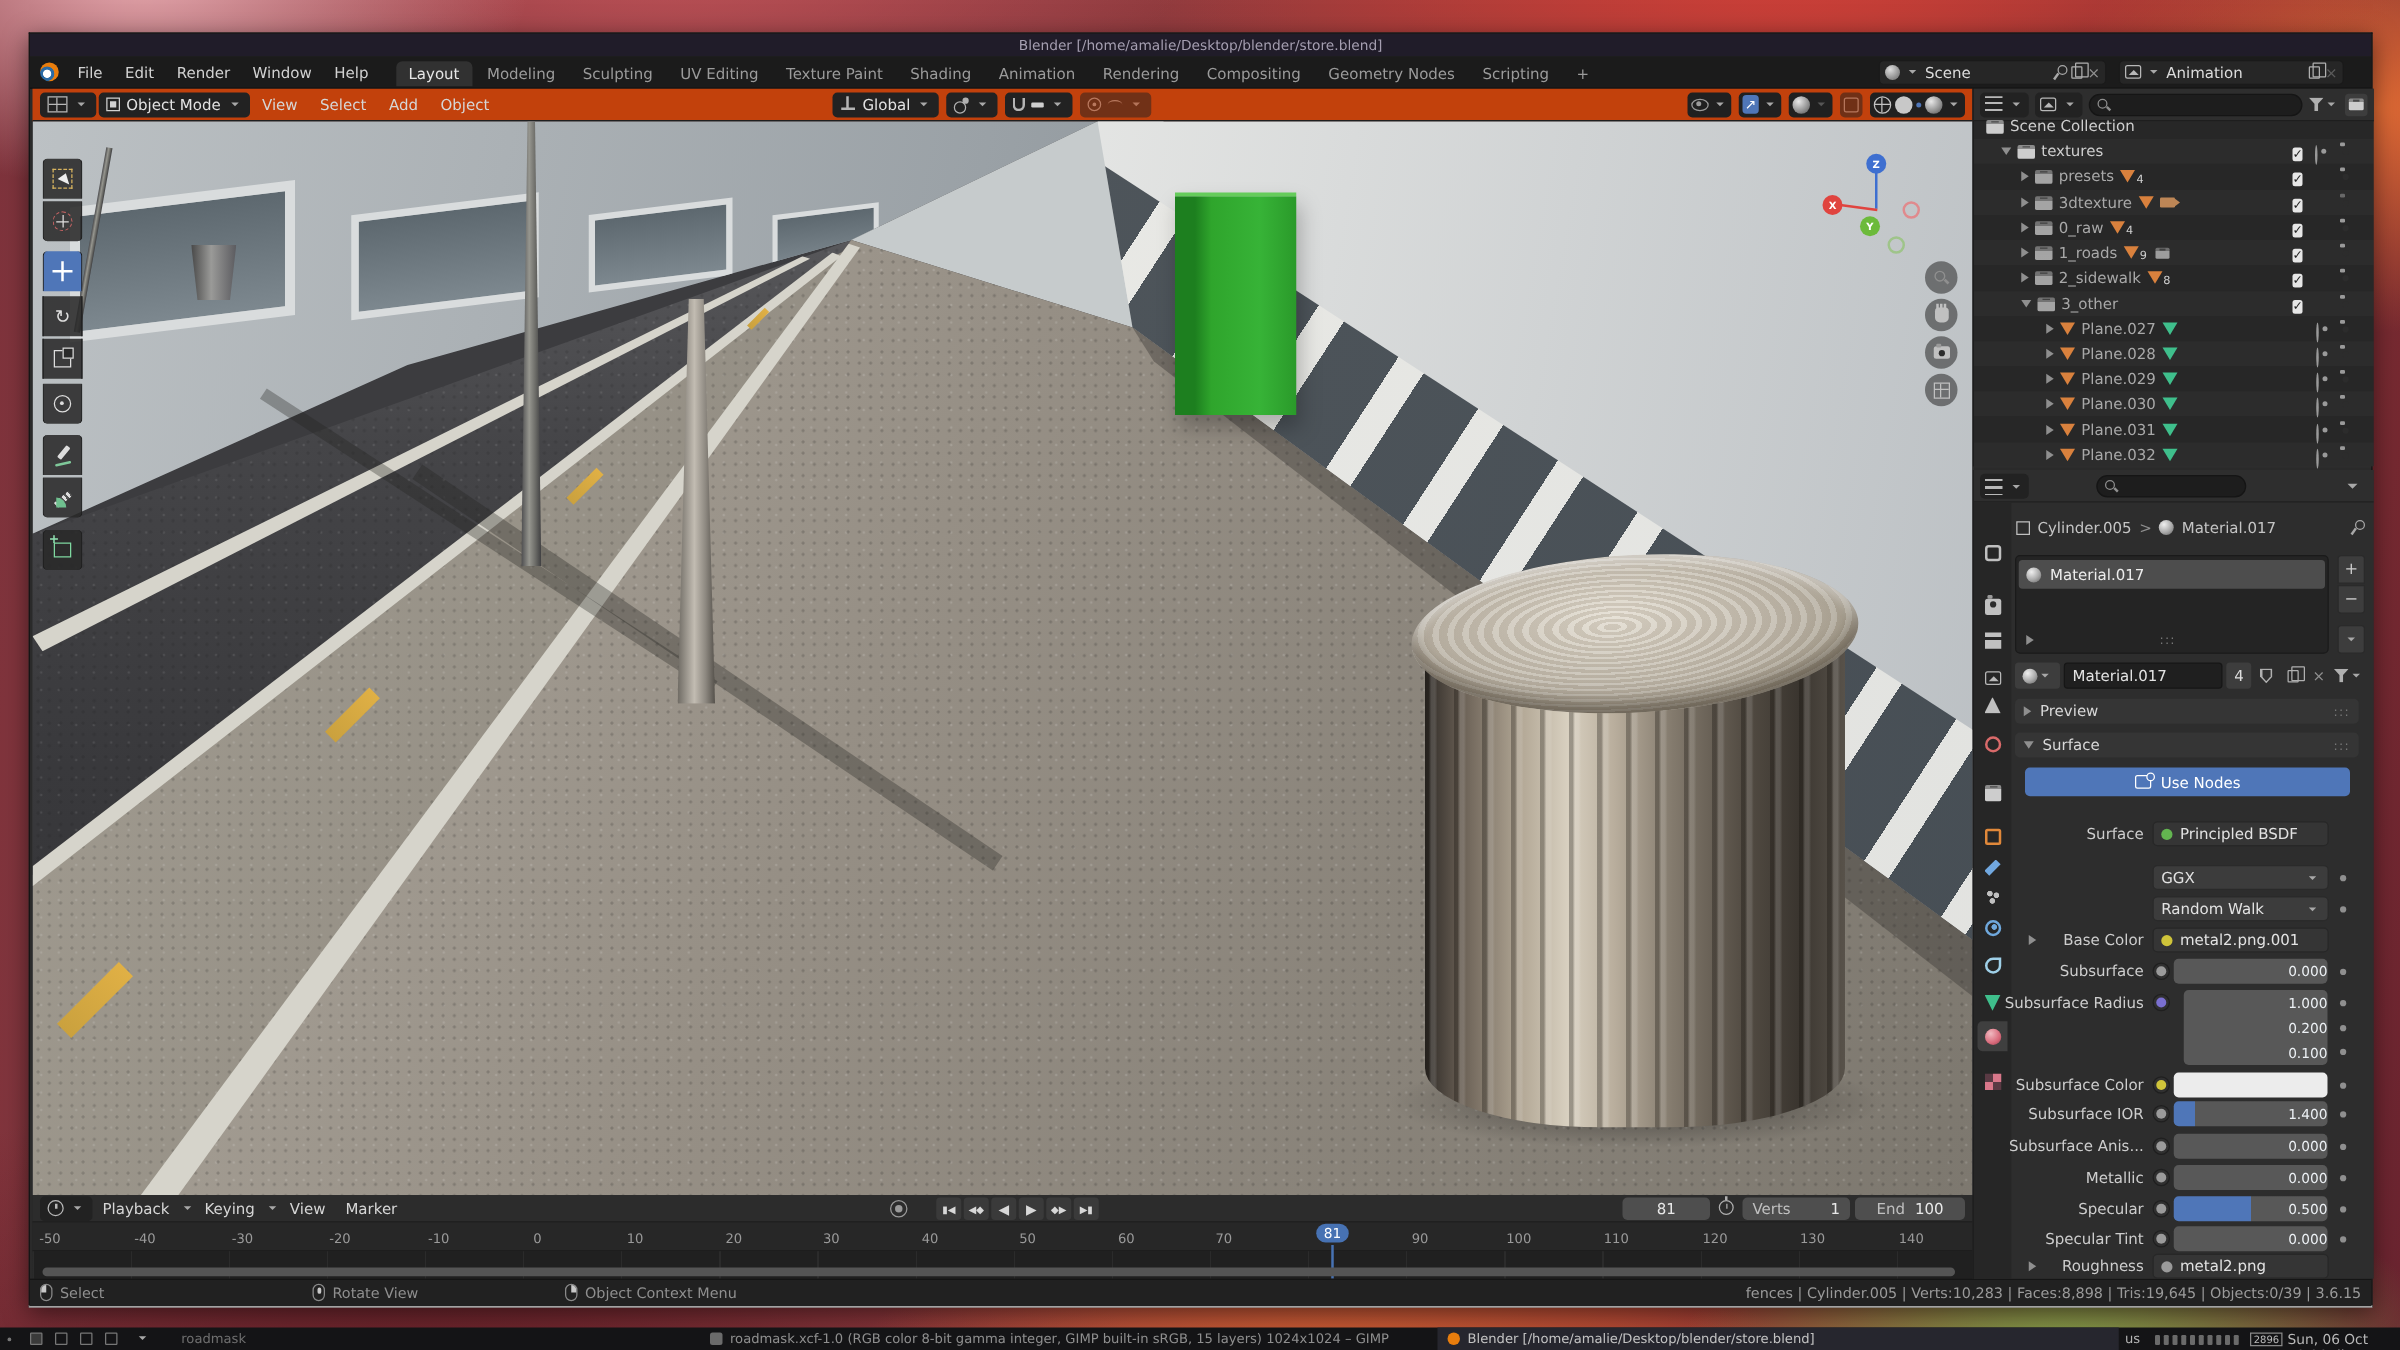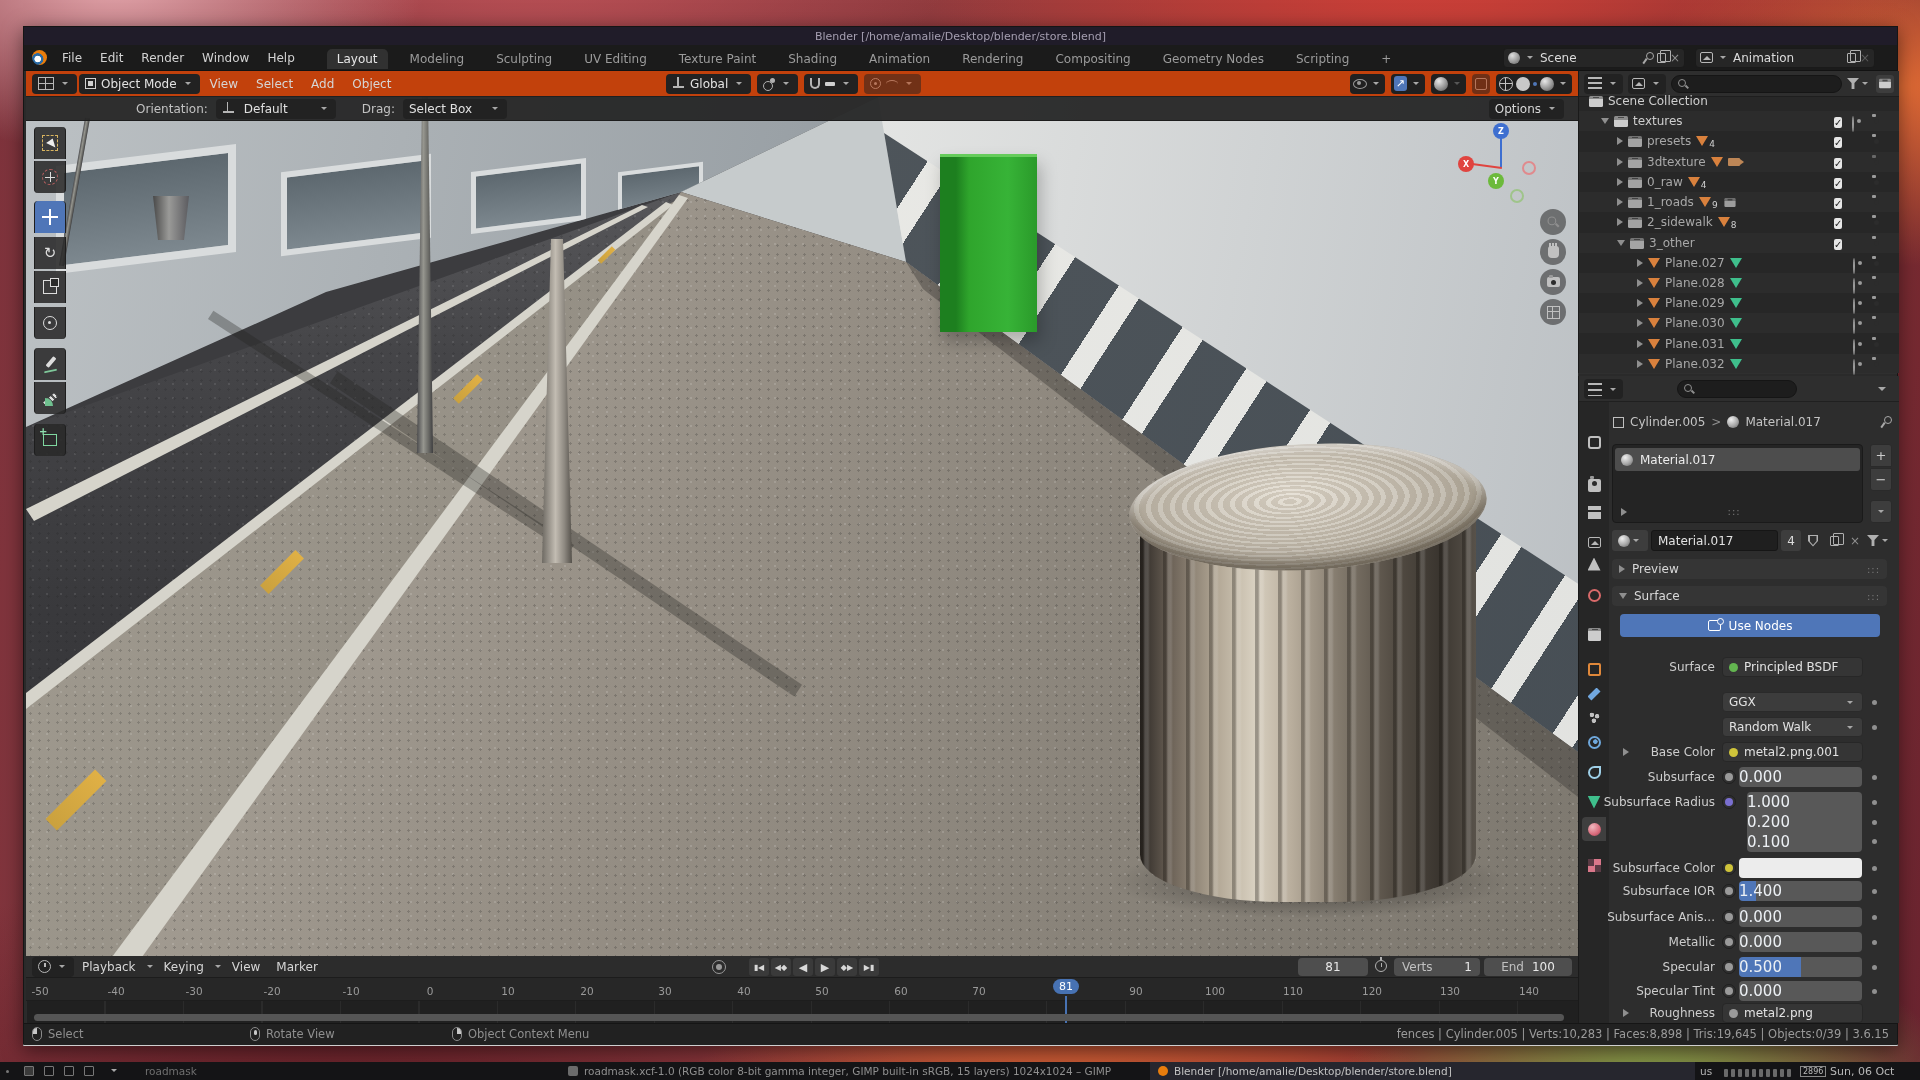--- a/index.html
+++ b/index.html
@@ -13,21 +13,21 @@
  radial-gradient(420px 300px at 99% 8%, #df6a34, transparent 60%),
  radial-gradient(520px 280px at 86% 102%, #7fae4a, transparent 60%),
  radial-gradient(700px 320px at 55% 104%, #d8652f, transparent 55%),
  radial-gradient(900px 500px at 18% 108%, #5c1a22, transparent 65%),
  linear-gradient(100deg,#7e333c,#8e3b40 40%,#a03c34 70%,#6a2430)}
 
 #win{position:absolute;left:23px;top:26px;width:1875px;height:1020px;background:#2a2a2a;border:1px solid #151515;border-bottom:2px solid #cfcfcf;box-shadow:0 4px 18px rgba(0,0,0,.5)}
 #titlebar{position:absolute;left:0;top:0;right:0;height:18px;background:#201c29;display:flex;align-items:center;justify-content:center;color:#a59fb1;font-size:11px}
 #topbar{position:absolute;left:0;top:18px;right:0;height:26px;background:#1b1b1b;display:flex;align-items:center;border-bottom:1px solid #121212}
 .menu-item{padding:0 9px;color:#d2d2d2;line-height:26px}
-.tab{padding:3px 10px;margin:3px 1px 0 11px;color:#9b9b9b;border-radius:5px 5px 0 0}
+.tab{padding:3px 10px;margin:3px 1px 0 1px;color:#9b9b9b;border-radius:5px 5px 0 0}
 .tab.active{background:#313131;color:#e6e6e6}
 .blogo{width:15px;height:15px;border-radius:50%;margin:0 6px 0 8px;background:radial-gradient(circle at 38% 60%,#fff 0 3px,#2b6ba5 3.6px 5.5px,#e87d0d 6px);position:relative}
 .cv{width:0;height:0;border-left:4px solid transparent;border-right:4px solid transparent;border-top:4px solid #a8a8a8;display:inline-block;margin:0 3px}
 .cv.s{border-left-width:3px;border-right-width:3px;border-top-width:3px}
 .dbfield{display:flex;align-items:center;background:#262626;border:1px solid #1a1a1a;border-radius:4px;height:20px;padding:0 4px;gap:4px}
 .dbfield .txt{color:#dcdcdc}
 .ibtn{display:flex;align-items:center;justify-content:center;min-width:18px;height:18px}
 
 .i-x{color:#909090;font-size:12px;line-height:10px}
 .i-copy{width:9px;height:10px;border:1.2px solid #b0b0b0;border-radius:1px;position:relative;background:#262626}
@@ -205,21 +205,21 @@
 .userbtn{height:21px;background:#3d3d3d;border-radius:3px;padding:0 6px;display:flex;align-items:center;color:#ddd}
 .panelhdr{position:absolute;left:33px;width:275px;height:20px;background:#353535;border-radius:4px;display:flex;align-items:center;gap:7px;padding:0 7px;color:#d8d8d8}
 .dots::after{content:":::";color:#777;letter-spacing:1px;font-size:10px}
 .usenodes{position:absolute;left:41px;top:238px;width:260px;height:23px;background:#4f76b8;border-radius:4px;color:#fff;display:flex;align-items:center;justify-content:center;gap:8px}
 .i-nodes{width:13px;height:11px;border:1.4px solid #fff;border-radius:2px;position:relative}
 .i-nodes::before{content:"";position:absolute;right:-4px;top:-3px;width:5px;height:5px;border:1.4px solid #fff;border-radius:50%;background:#4f76b8}
 .prow{position:absolute;left:0;height:22px;display:flex;align-items:center}
 .plabel{position:absolute;width:136px;text-align:right;color:#cdcdcd}
 .decor{position:absolute;left:143px;width:14px;height:14px;background:#303030;border:1px solid #1f1f1f;border-radius:50%;display:flex;align-items:center;justify-content:center}
 .decor i{width:8px;height:8px;border-radius:50%;background:#9a9a9a;display:block}
-.slider{position:absolute;left:160px;width:123px;height:20px;background:#585858;border-radius:4px;color:#ecf0f4;display:flex;align-items:center;justify-content:flex-start;font-size:15px}
+.slider{position:absolute;left:160px;width:123px;height:20px;background:#585858;border-radius:4px;color:#ecf0f4;display:flex;align-items:center;justify-content:flex-end;font-size:11px}
 .vfield{position:absolute;left:143px;width:141px;height:20px;background:#353535;border:1px solid #272727;border-radius:4px;display:flex;align-items:center;gap:6px;padding:0 6px;color:#e2e2e2}
 .dropdown{position:absolute;left:143px;width:141px;height:20px;background:#3c3c3c;border:1px solid #2a2a2a;border-radius:4px;display:flex;align-items:center;padding:0 6px;color:#e2e2e2;justify-content:space-between}
 .dot{width:9px;height:9px;border-radius:50%}
 .animdot{position:absolute;left:293px;width:5px;height:5px;border-radius:50%;background:#8f8f8f}
 .expander{position:absolute;left:44px}
 
 #taskbar{position:absolute;left:0;top:1062px;width:1920px;height:18px;background:#141416;color:#8a8a8a;font-size:10.5px}
 .tb-ico{position:absolute;top:4px;width:10px;height:10px;border:1px solid #777;border-radius:1px}
 .task{position:absolute;top:0;height:18px;display:flex;align-items:center;gap:6px;padding:0 8px;color:#8f8f8f}
 .task.active{background:#26262e;color:#c2c2c2}
@@ -331,38 +331,20 @@
       <span class="tglgrp">
         <span class="shadeball sb-wire"></span>
         <span class="shadeball sb-solid"></span>
         <span class="onblue"><span class="shadeball sb-mat"></span></span>
         <span class="shadeball sb-rend"></span>
         <span class="cv s"></span>
       </span>
     </div>
   </div>
 
-  <div id="toolrow">
-    <span style="margin-left:110px;color:#c2c2c2">Orientation:</span>
-    <span class="pill" style="margin-left:8px;width:120px;justify-content:space-between">
-        <span class="i-orient"></span>
-        <span style="color:#e0e0e0;flex:1;padding-left:4px">Default</span>
-        <span class="cv s"></span>
-      </span>
-    <span style="margin-left:26px;color:#c2c2c2">Drag:</span>
-    <span class="pill" style="margin-left:8px;width:104px;justify-content:space-between">
-        <span style="color:#e0e0e0">Select Box</span>
-        <span class="cv s"></span>
-      </span>
-    <span style="flex:1"></span>
-    <span class="pill" style="margin-right:14px">
-        <span style="color:#d8d8d8">Options</span>
-        <span class="cv s"></span>
-      </span>
-  </div>
 
   <div id="vp">
     <div class="clip" id="road"></div>
     <div class="clip speck" style="clip-path:polygon(0 330px,655px 95px,90px 860px,0 860px);opacity:.35"></div>
     <div class="clip" id="lbuild">
       <span class="bwin" style="left:30px;top:58px;width:180px;height:108px;border:8px solid #d9dcdd"></span>
       <span class="bwin" style="left:255px;top:66px;width:150px;height:84px;border:6px solid #d9dcdd"></span>
       <span class="bwin" style="left:445px;top:68px;width:115px;height:62px;border:5px solid #d9dcdd"></span>
       <span class="bwin" style="left:592px;top:70px;width:85px;height:46px;border:4px solid #d9dcdd"></span>
     </div>

